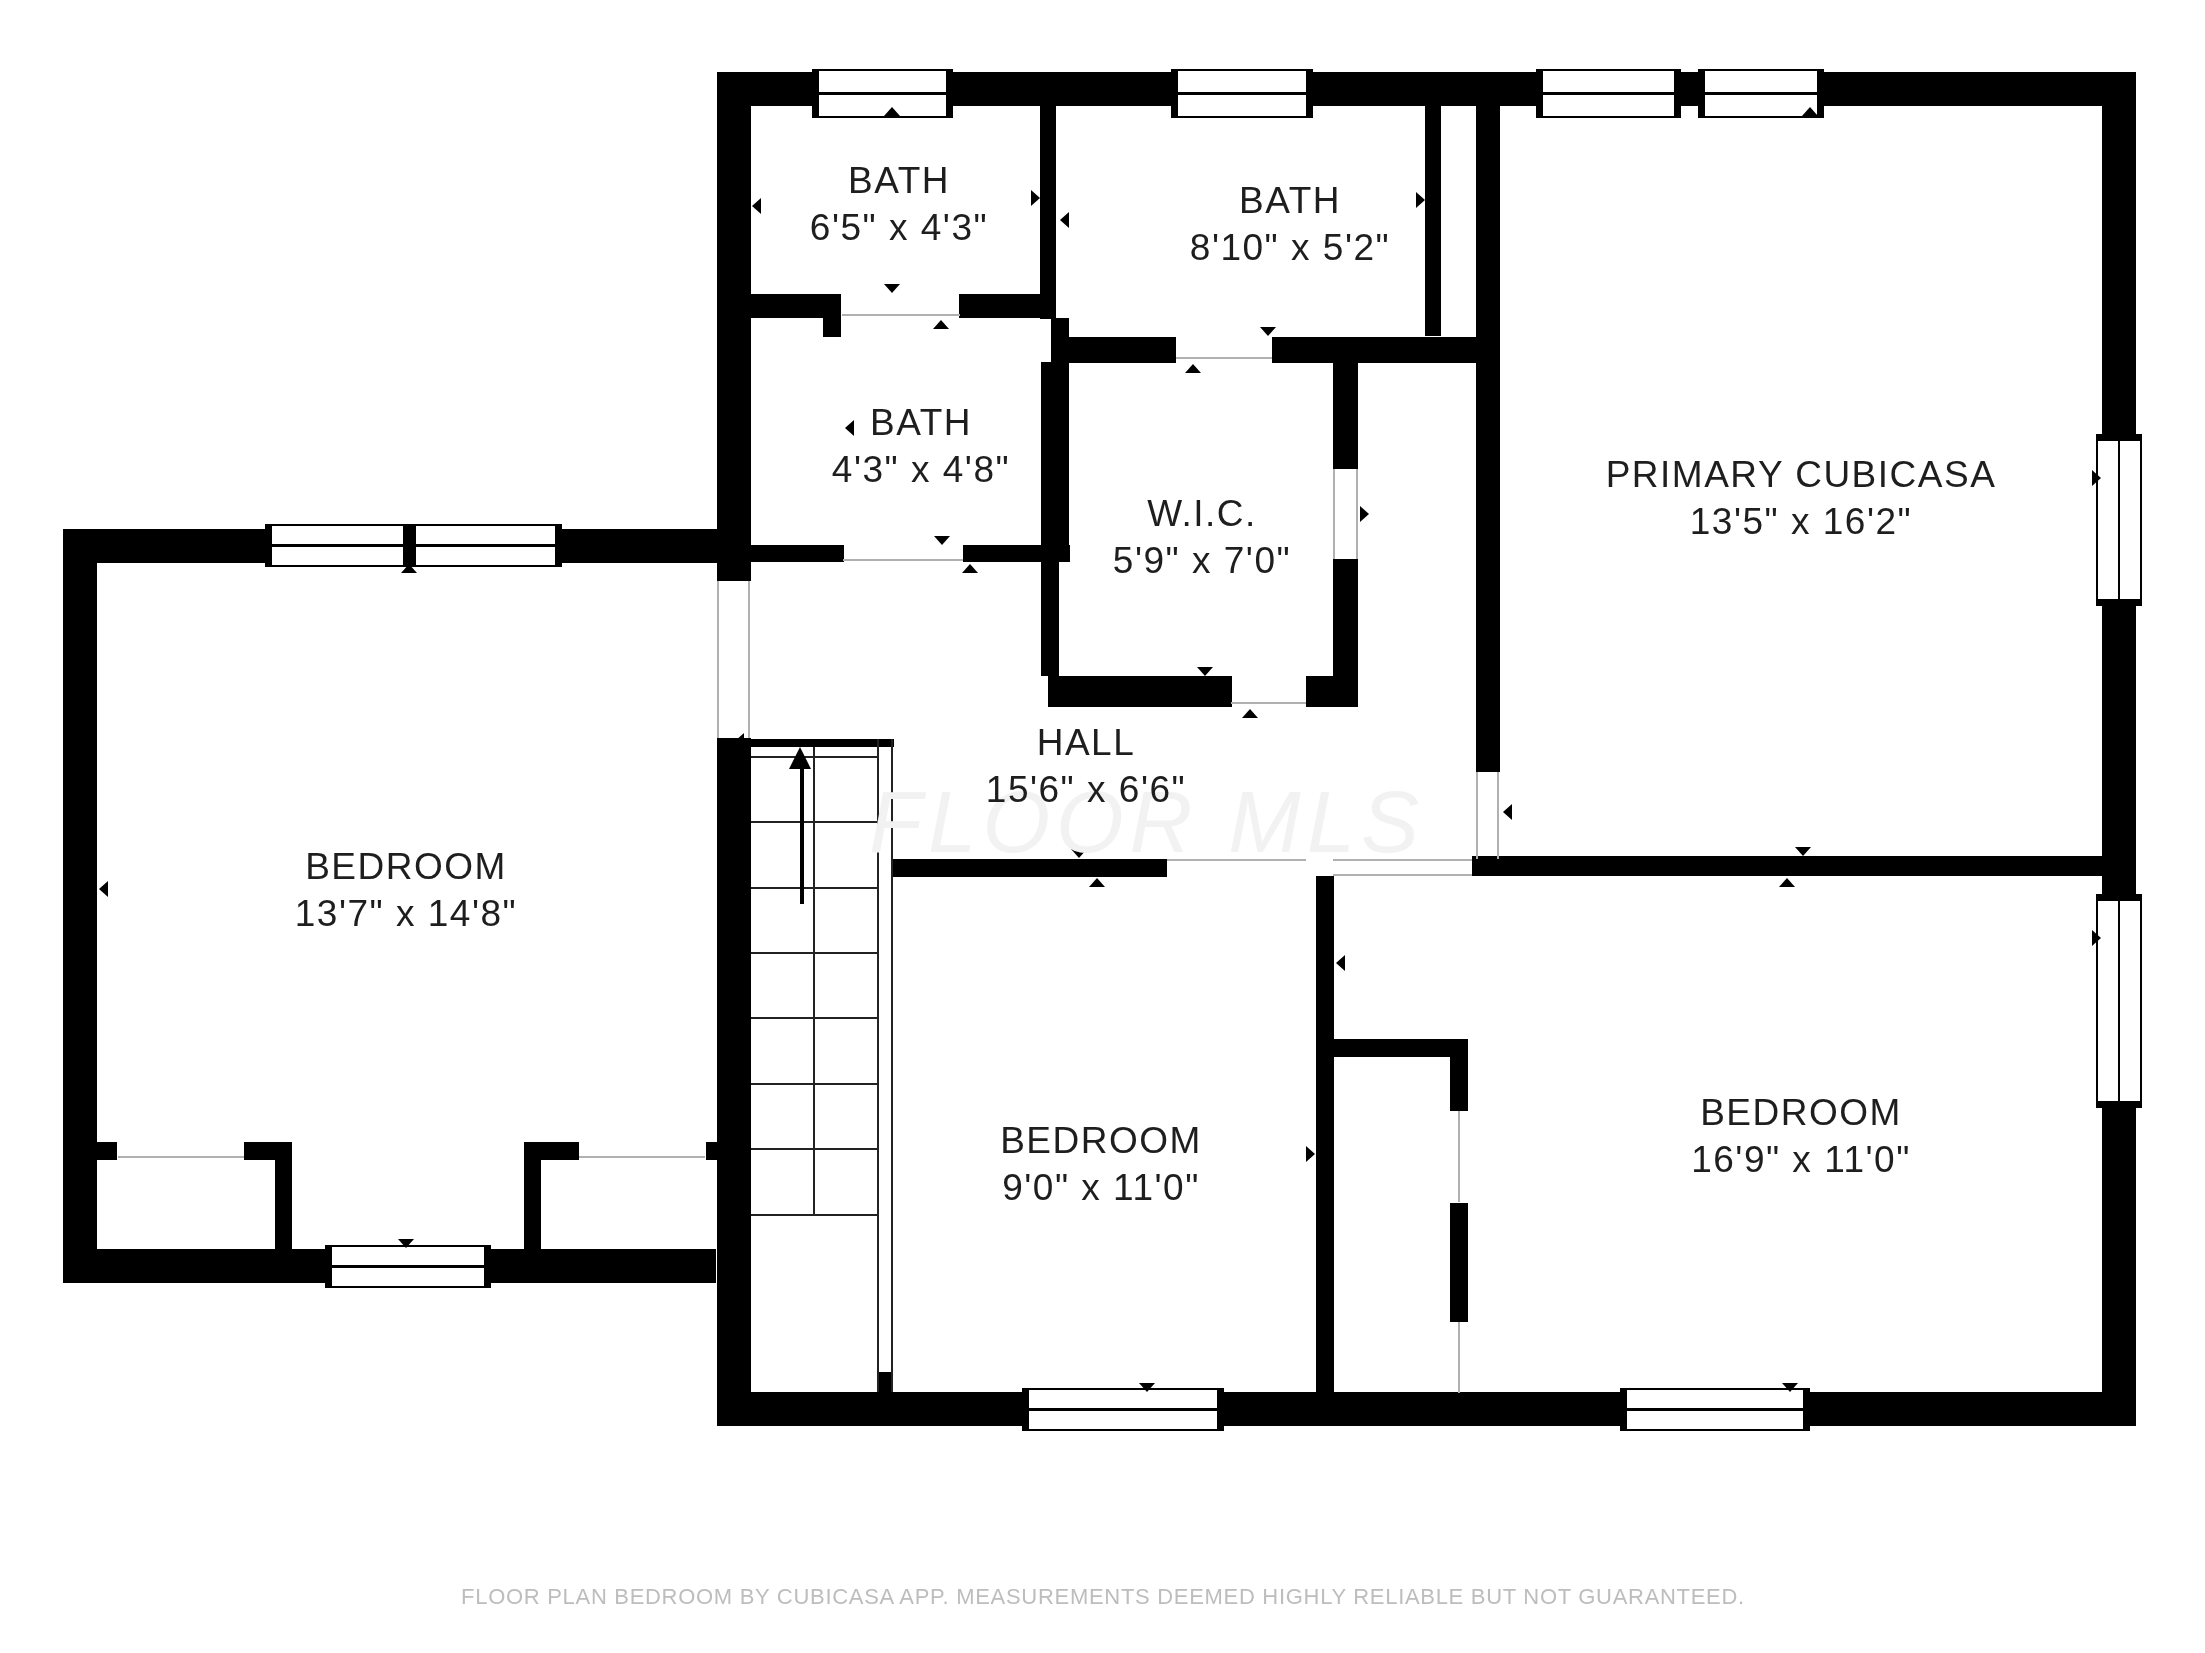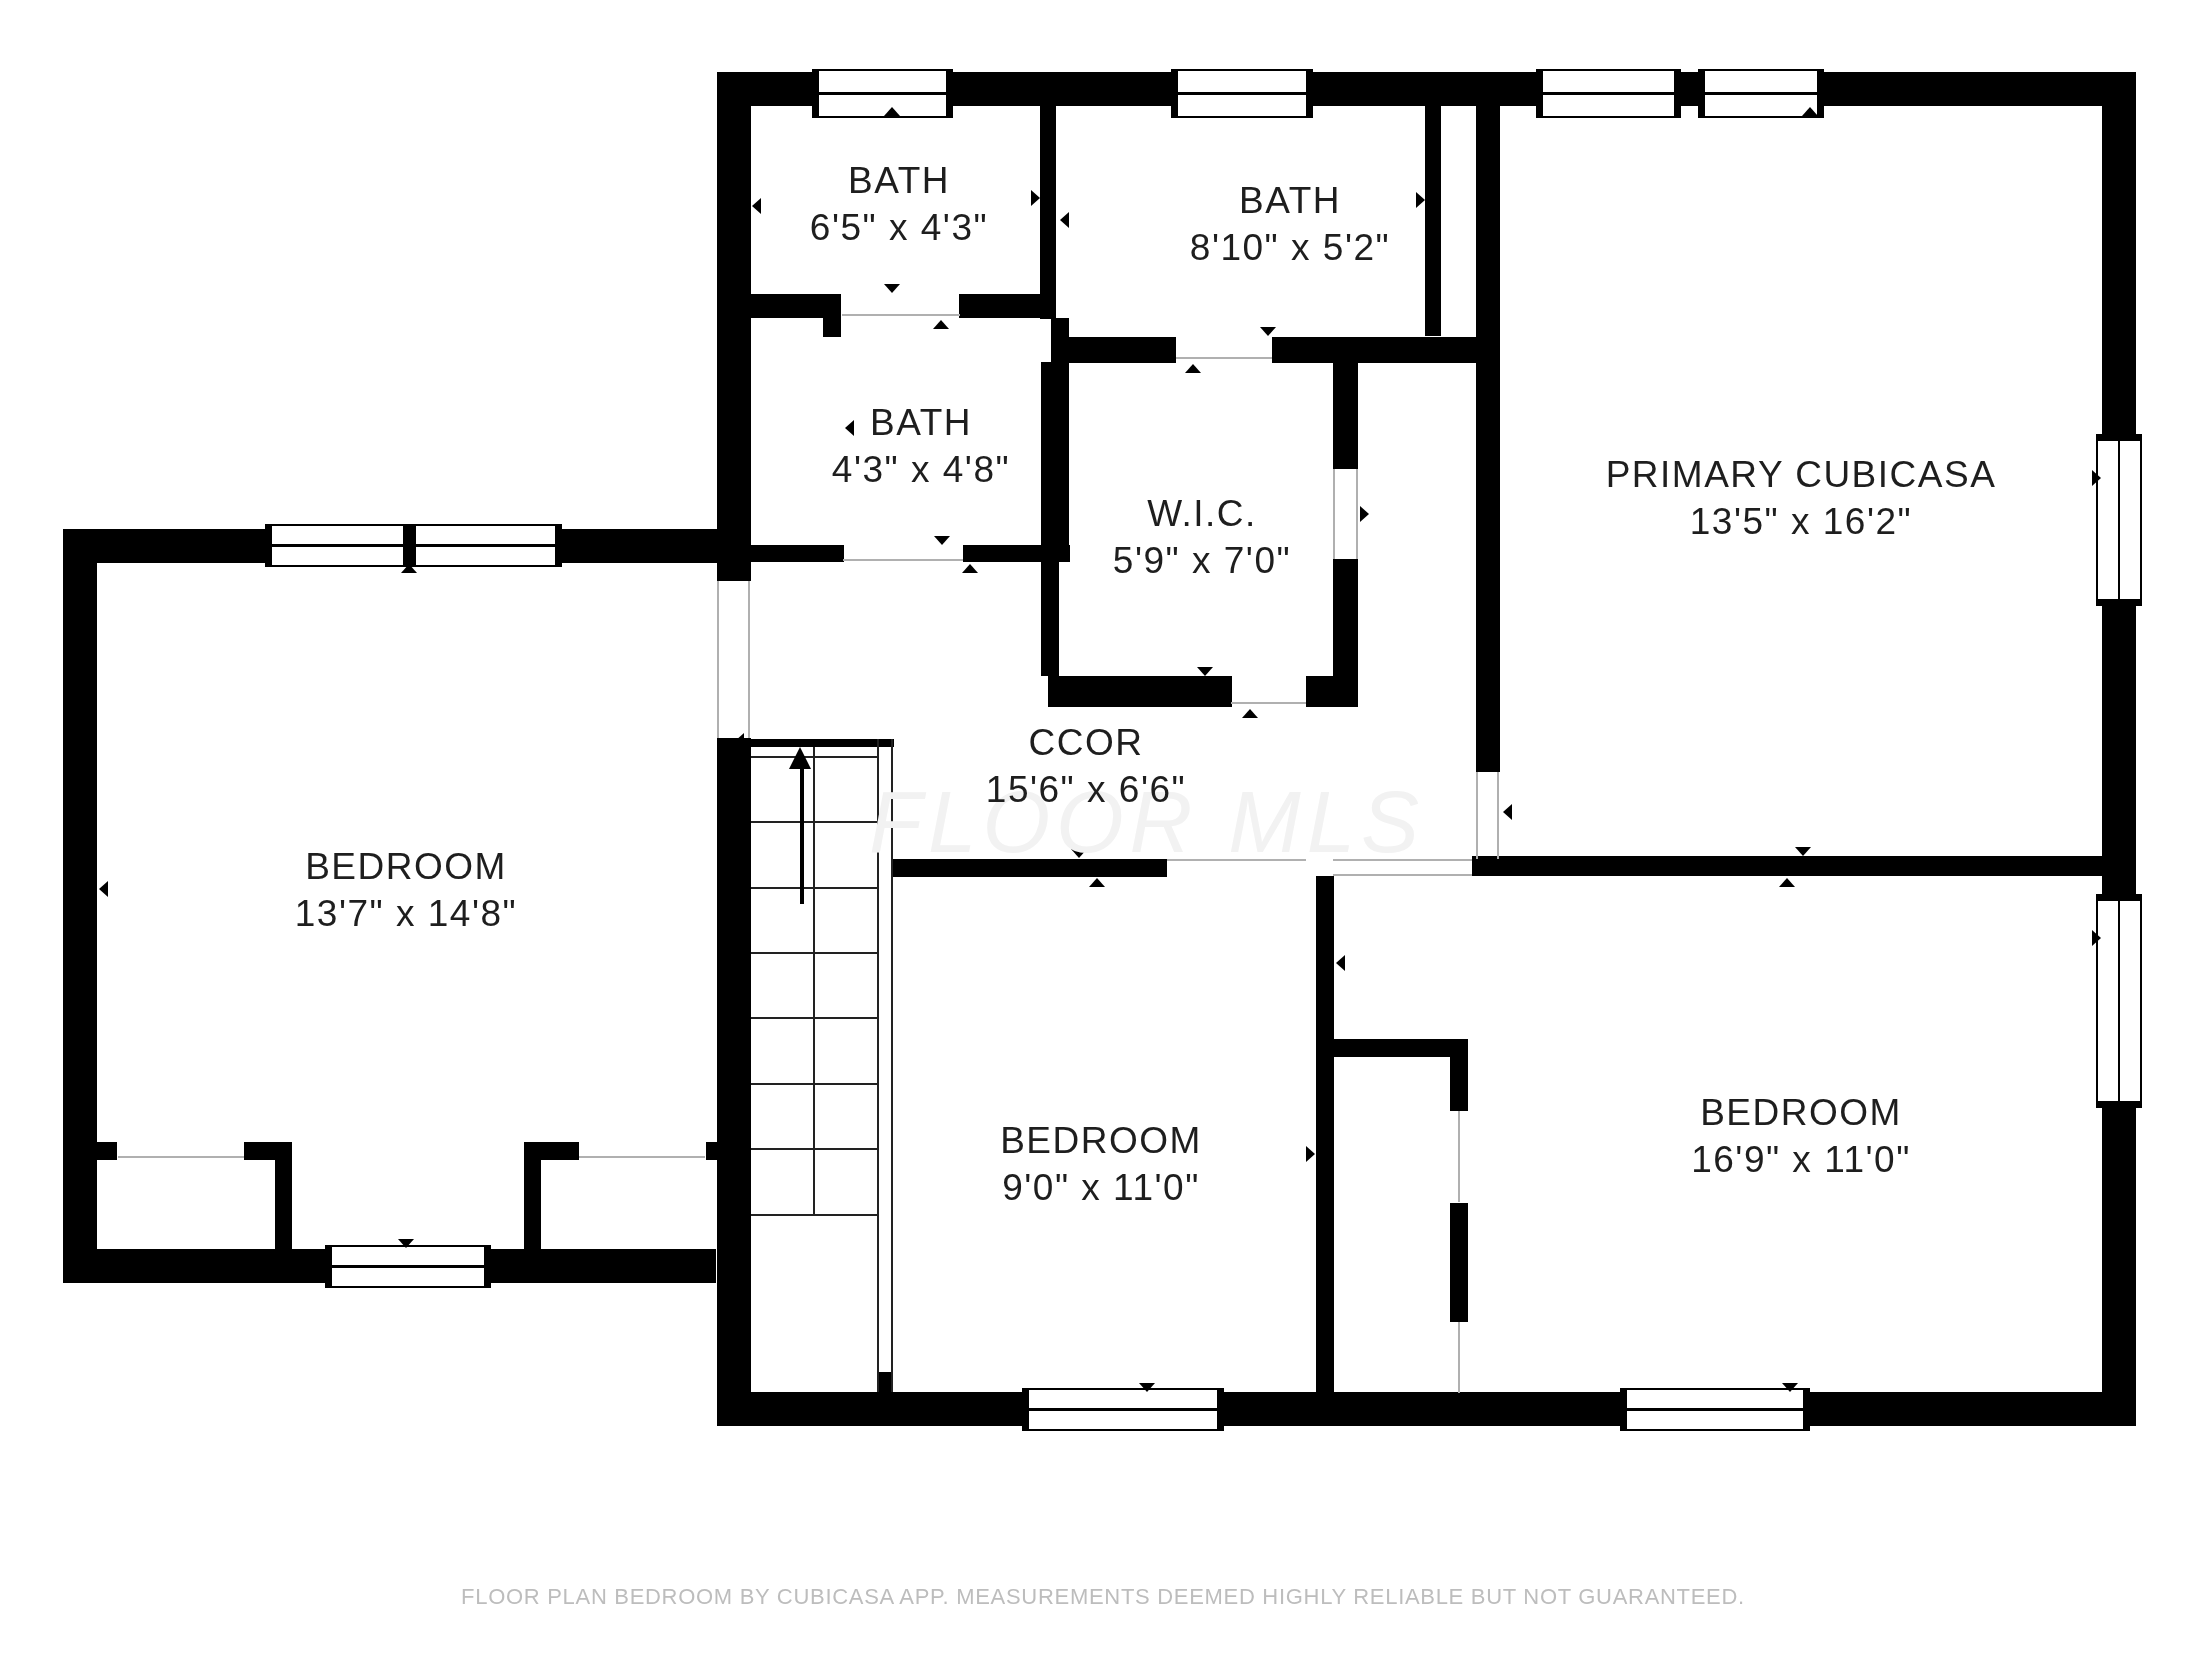--- a/index.html
+++ b/index.html
@@ -187,21 +187,21 @@
   </div>
   <div class="room-label" style="left:1202px;top:537px">
     <div>W.I.C.</div>
     <div>5'9" x 7'0"</div>
   </div>
   <div class="room-label" style="left:1801px;top:498px">
     <div>PRIMARY CUBICASA</div>
     <div>13'5" x 16'2"</div>
   </div>
   <div class="room-label" style="left:1086px;top:766px">
-    <div>CCOR</div>
+    <div>HALL</div>
     <div>15'6" x 6'6"</div>
   </div>
   <div class="room-label" style="left:406px;top:890px">
     <div>BEDROOM</div>
     <div>13'7" x 14'8"</div>
   </div>
   <div class="room-label" style="left:1101px;top:1164px">
     <div>BEDROOM</div>
     <div>9'0" x 11'0"</div>
   </div>

